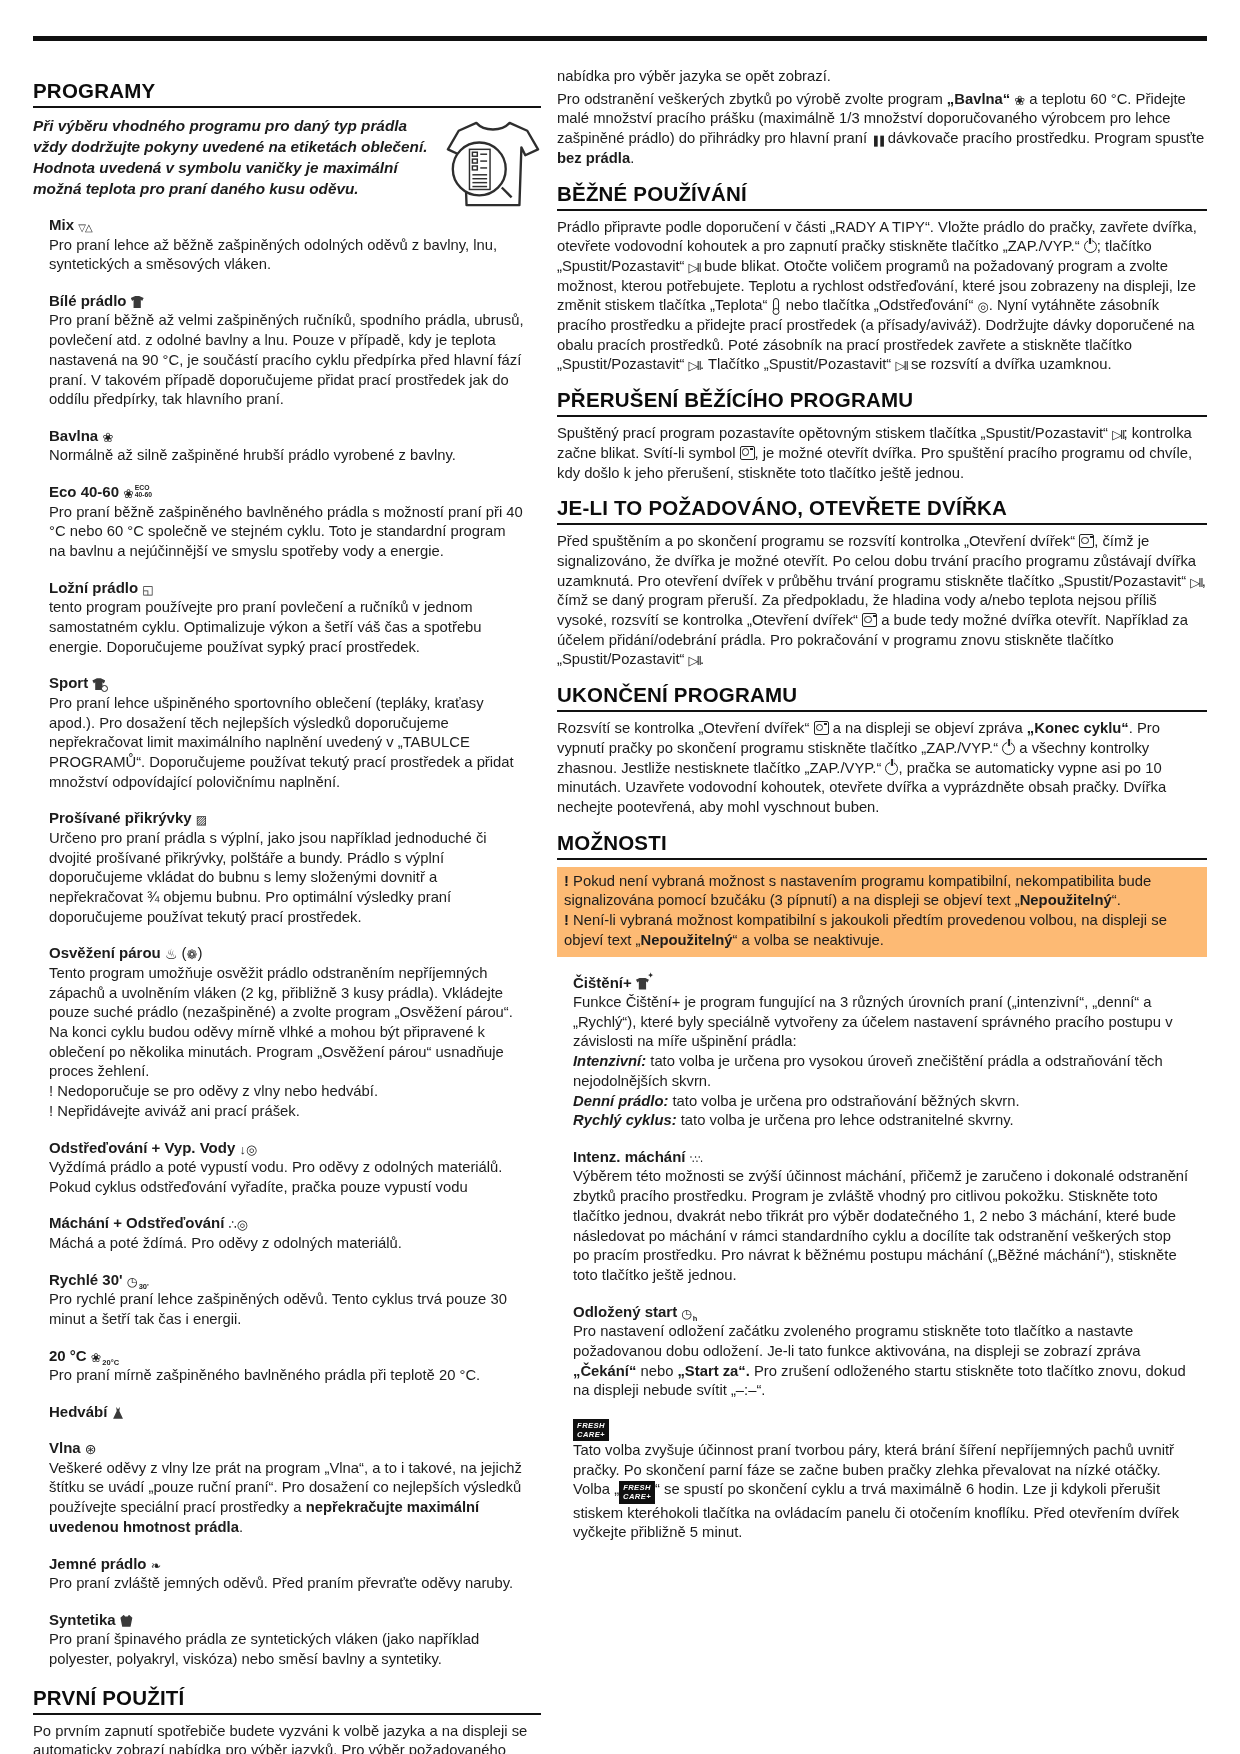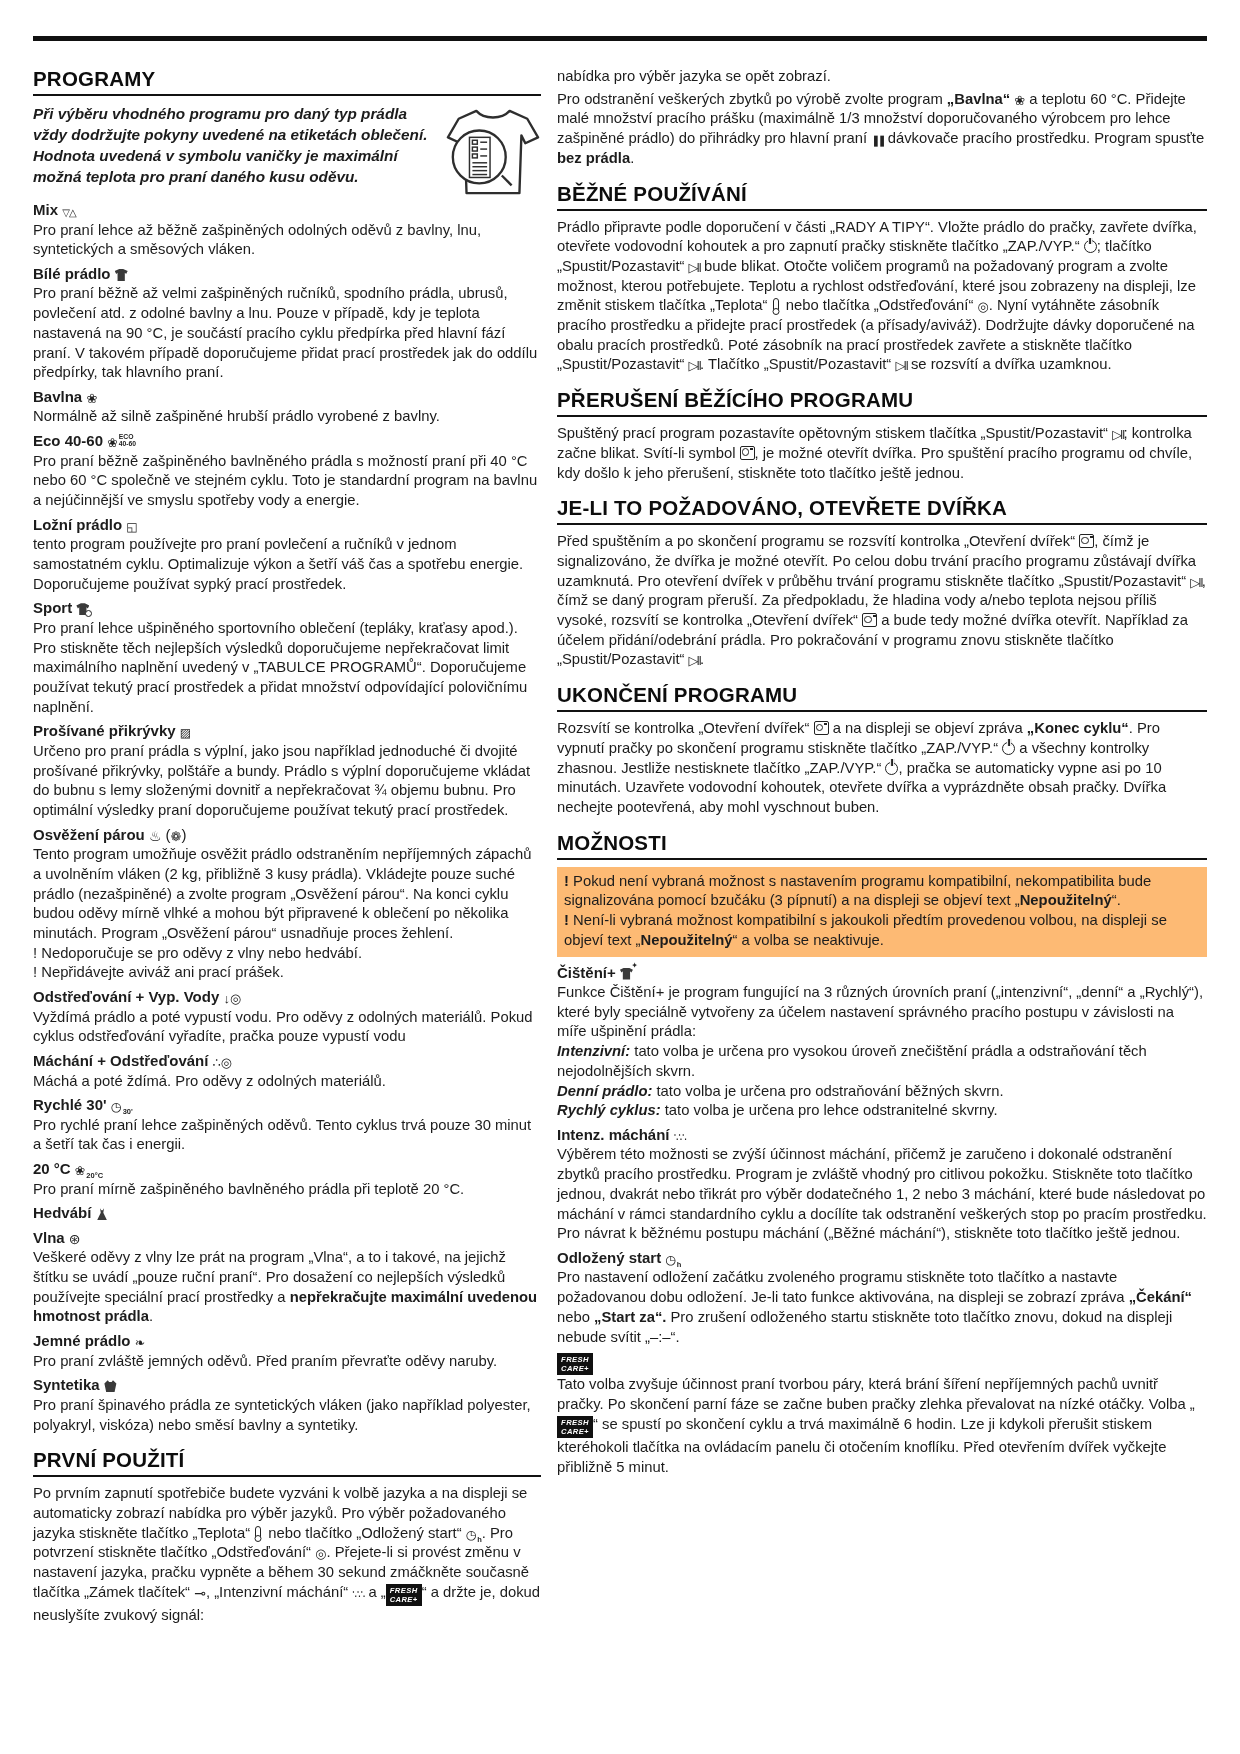--- a/index.html
+++ b/index.html
@@ -10,25 +10,25 @@
   }
   .page{padding:0 33px;}
   .top-rule{height:5px;background:#111;margin-top:36px;margin-bottom:26px;}
   .cols{display:flex;gap:16px;align-items:flex-start;}
   .col-l{width:508px;flex:none;}
   .col-r{width:650px;flex:none;}
   h2{
     font-size:20.5px;font-weight:800;letter-spacing:.2px;color:#0d0d0d;
     border-bottom:2.5px solid #111;padding-bottom:3px;margin:13px 0 7px;
   }
-  h2.first{margin-top:0;}
+  h2.first{margin-top:12px;}
   p{margin:0 0 3px;font-size:14.8px;line-height:19.7px;}
   .intro{font-style:italic;font-weight:700;font-size:15.3px;line-height:21px;margin-bottom:13px;}
   .illu{float:right;margin:2px 0 4px 8px;}
-  .prog{margin:0;}
+  .prog{margin:16px;}
   .ph{margin:4px 0 0;font-size:15px;line-height:20.5px;}
   .ph b{font-weight:800;}
   .pt{margin:0;}
   .note{background:#fdba74;padding:5px 7px 6px;margin:2px 0 6px;}
 
   
   .ic{display:inline-block;font-size:12.5px;line-height:1;color:#222;vertical-align:-1px;font-style:normal;font-weight:400;}
   .ic-playpause{letter-spacing:-2px;font-size:13px;}
   .ic-dispenser{letter-spacing:-3px;font-size:11px;}
   .ic-spin,.ic-spin-drain,.ic-rinse-spin{font-size:13px;}
@@ -118,21 +118,21 @@
           <div class="prog">
             <p class="ph"><b>Eco 40-60</b> <span class="ic ic-eco">❀</span></p>
             <p class="pt">Pro praní běžně zašpiněného bavlněného prádla s možností praní při 40 °C nebo 60 °C společně ve stejném cyklu. Toto je standardní program na bavlnu a nejúčinnější ve smyslu spotřeby vody a energie.</p>
           </div>
           <div class="prog">
             <p class="ph"><b>Ložní prádlo</b> <span class="ic ic-bedding">◱</span></p>
             <p class="pt">tento program používejte pro praní povlečení a ručníků v jednom samostatném cyklu. Optimalizuje výkon a šetří váš čas a spotřebu energie. Doporučujeme používat sypký prací prostředek.</p>
           </div>
           <div class="prog">
             <p class="ph"><b>Sport</b> <span class="ic ic-sport"></span></p>
-            <p class="pt">Pro praní lehce ušpiněného sportovního oblečení (tepláky, kraťasy apod.). Pro stiskněte těch nejlepších výsledků doporučujeme nepřekračovat limit maximálního naplnění uvedený v „TABULCE PROGRAMŮ“. Doporučujeme používat tekutý prací prostředek a přidat množství odpovídající polovičnímu naplnění.</p>
+            <p class="pt">Pro praní lehce ušpiněného sportovního oblečení (tepláky, kraťasy apod.). Pro dosažení těch nejlepších výsledků doporučujeme nepřekračovat limit maximálního naplnění uvedený v „TABULCE PROGRAMŮ“. Doporučujeme používat tekutý prací prostředek a přidat množství odpovídající polovičnímu naplnění.</p>
           </div>
           <div class="prog">
             <p class="ph"><b>Prošívané přikrývky</b> <span class="ic ic-duvet">▨</span></p>
             <p class="pt">Určeno pro praní prádla s výplní, jako jsou například jednoduché či dvojité prošívané přikrývky, polštáře a bundy. Prádlo s výplní doporučujeme vkládat do bubnu s lemy složenými dovnitř a nepřekračovat ¾ objemu bubnu. Pro optimální výsledky praní doporučujeme používat tekutý prací prostředek.</p>
           </div>
           <div class="prog">
             <p class="ph"><b>Osvěžení párou</b> <span class="ic ic-steam">♨</span> (<span class="ic ic-flower">❁</span>)</p>
             <p class="pt">Tento program umožňuje osvěžit prádlo odstraněním nepříjemných zápachů a uvolněním vláken (2 kg, přibližně 3 kusy prádla). Vkládejte pouze suché prádlo (nezašpiněné) a zvolte program „Osvěžení párou“. Na konci cyklu budou oděvy mírně vlhké a mohou být připravené k oblečení po několika minutách. Program „Osvěžení párou“ usnadňuje proces žehlení.<br>! Nedoporučuje se pro oděvy z vlny nebo hedvábí.<br>! Nepřidávejte aviváž ani prací prášek.</p>
           </div>
           <div class="prog">

